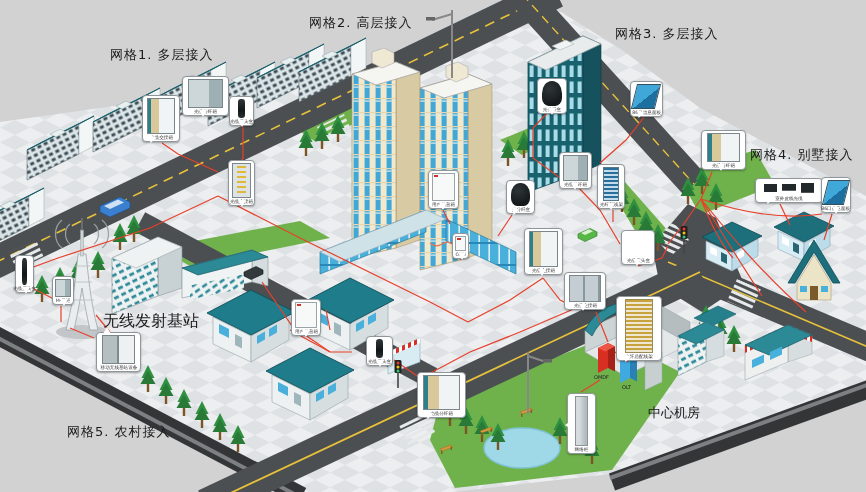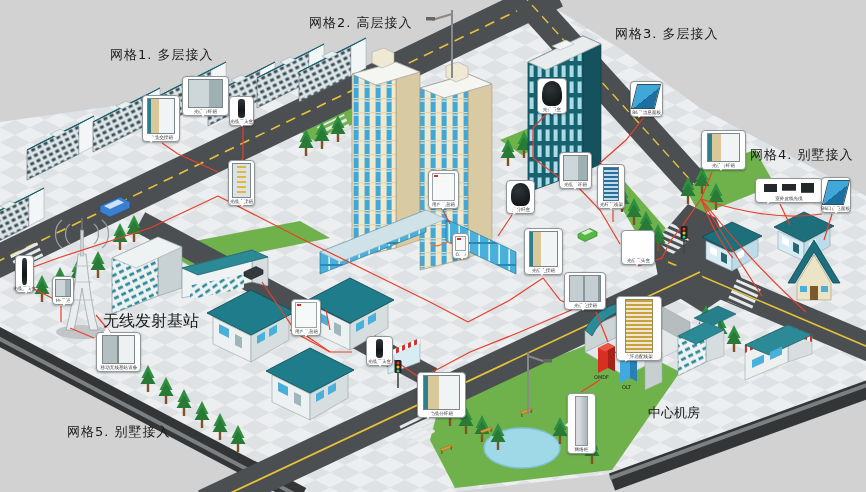--- a/index.html
+++ b/index.html
@@ -348,21 +348,21 @@
         <rect x="543" y="359" width="9" height="3.5" fill="#666" stroke="none"></rect>
   </g>
   <use href="#tlight" x="398" y="362"></use>
   <use href="#tlight" x="684" y="228"></use>
 </svg>
 
 <div class="glabel" style="left:110px;top:46px">网格1. 多层接入</div>
 <div class="glabel" style="left:309px;top:14px">网格2. 高层接入</div>
 <div class="glabel" style="left:615px;top:25px">网格3. 多层接入</div>
 <div class="glabel" style="left:750px;top:146px">网格4. 别墅接入</div>
-<div class="glabel" style="left:67px;top:423px">网格5. 别墅接入</div>
+<div class="glabel" style="left:67px;top:423px">网格5. 农村接入</div>
 <div class="slabel" style="left:103px;top:311px">无线发射基站</div>
 <div class="slabel" style="left:648px;top:404px;font-size:13px">中心机房</div>
 <div class="rlabel" style="left:594px;top:374px">OMDF</div>
 <div class="rlabel" style="left:622px;top:384px">OLT</div>
 
 <div class="callout t-bl" style="left:142px;top:95px;width:38px;height:47px">
       <div class="ic ic-cabinet-open"></div>
       <div class="co-label">光缆交接箱</div>
     </div>
 <div class="callout" style="left:182px;top:76px;width:47px;height:40px">

